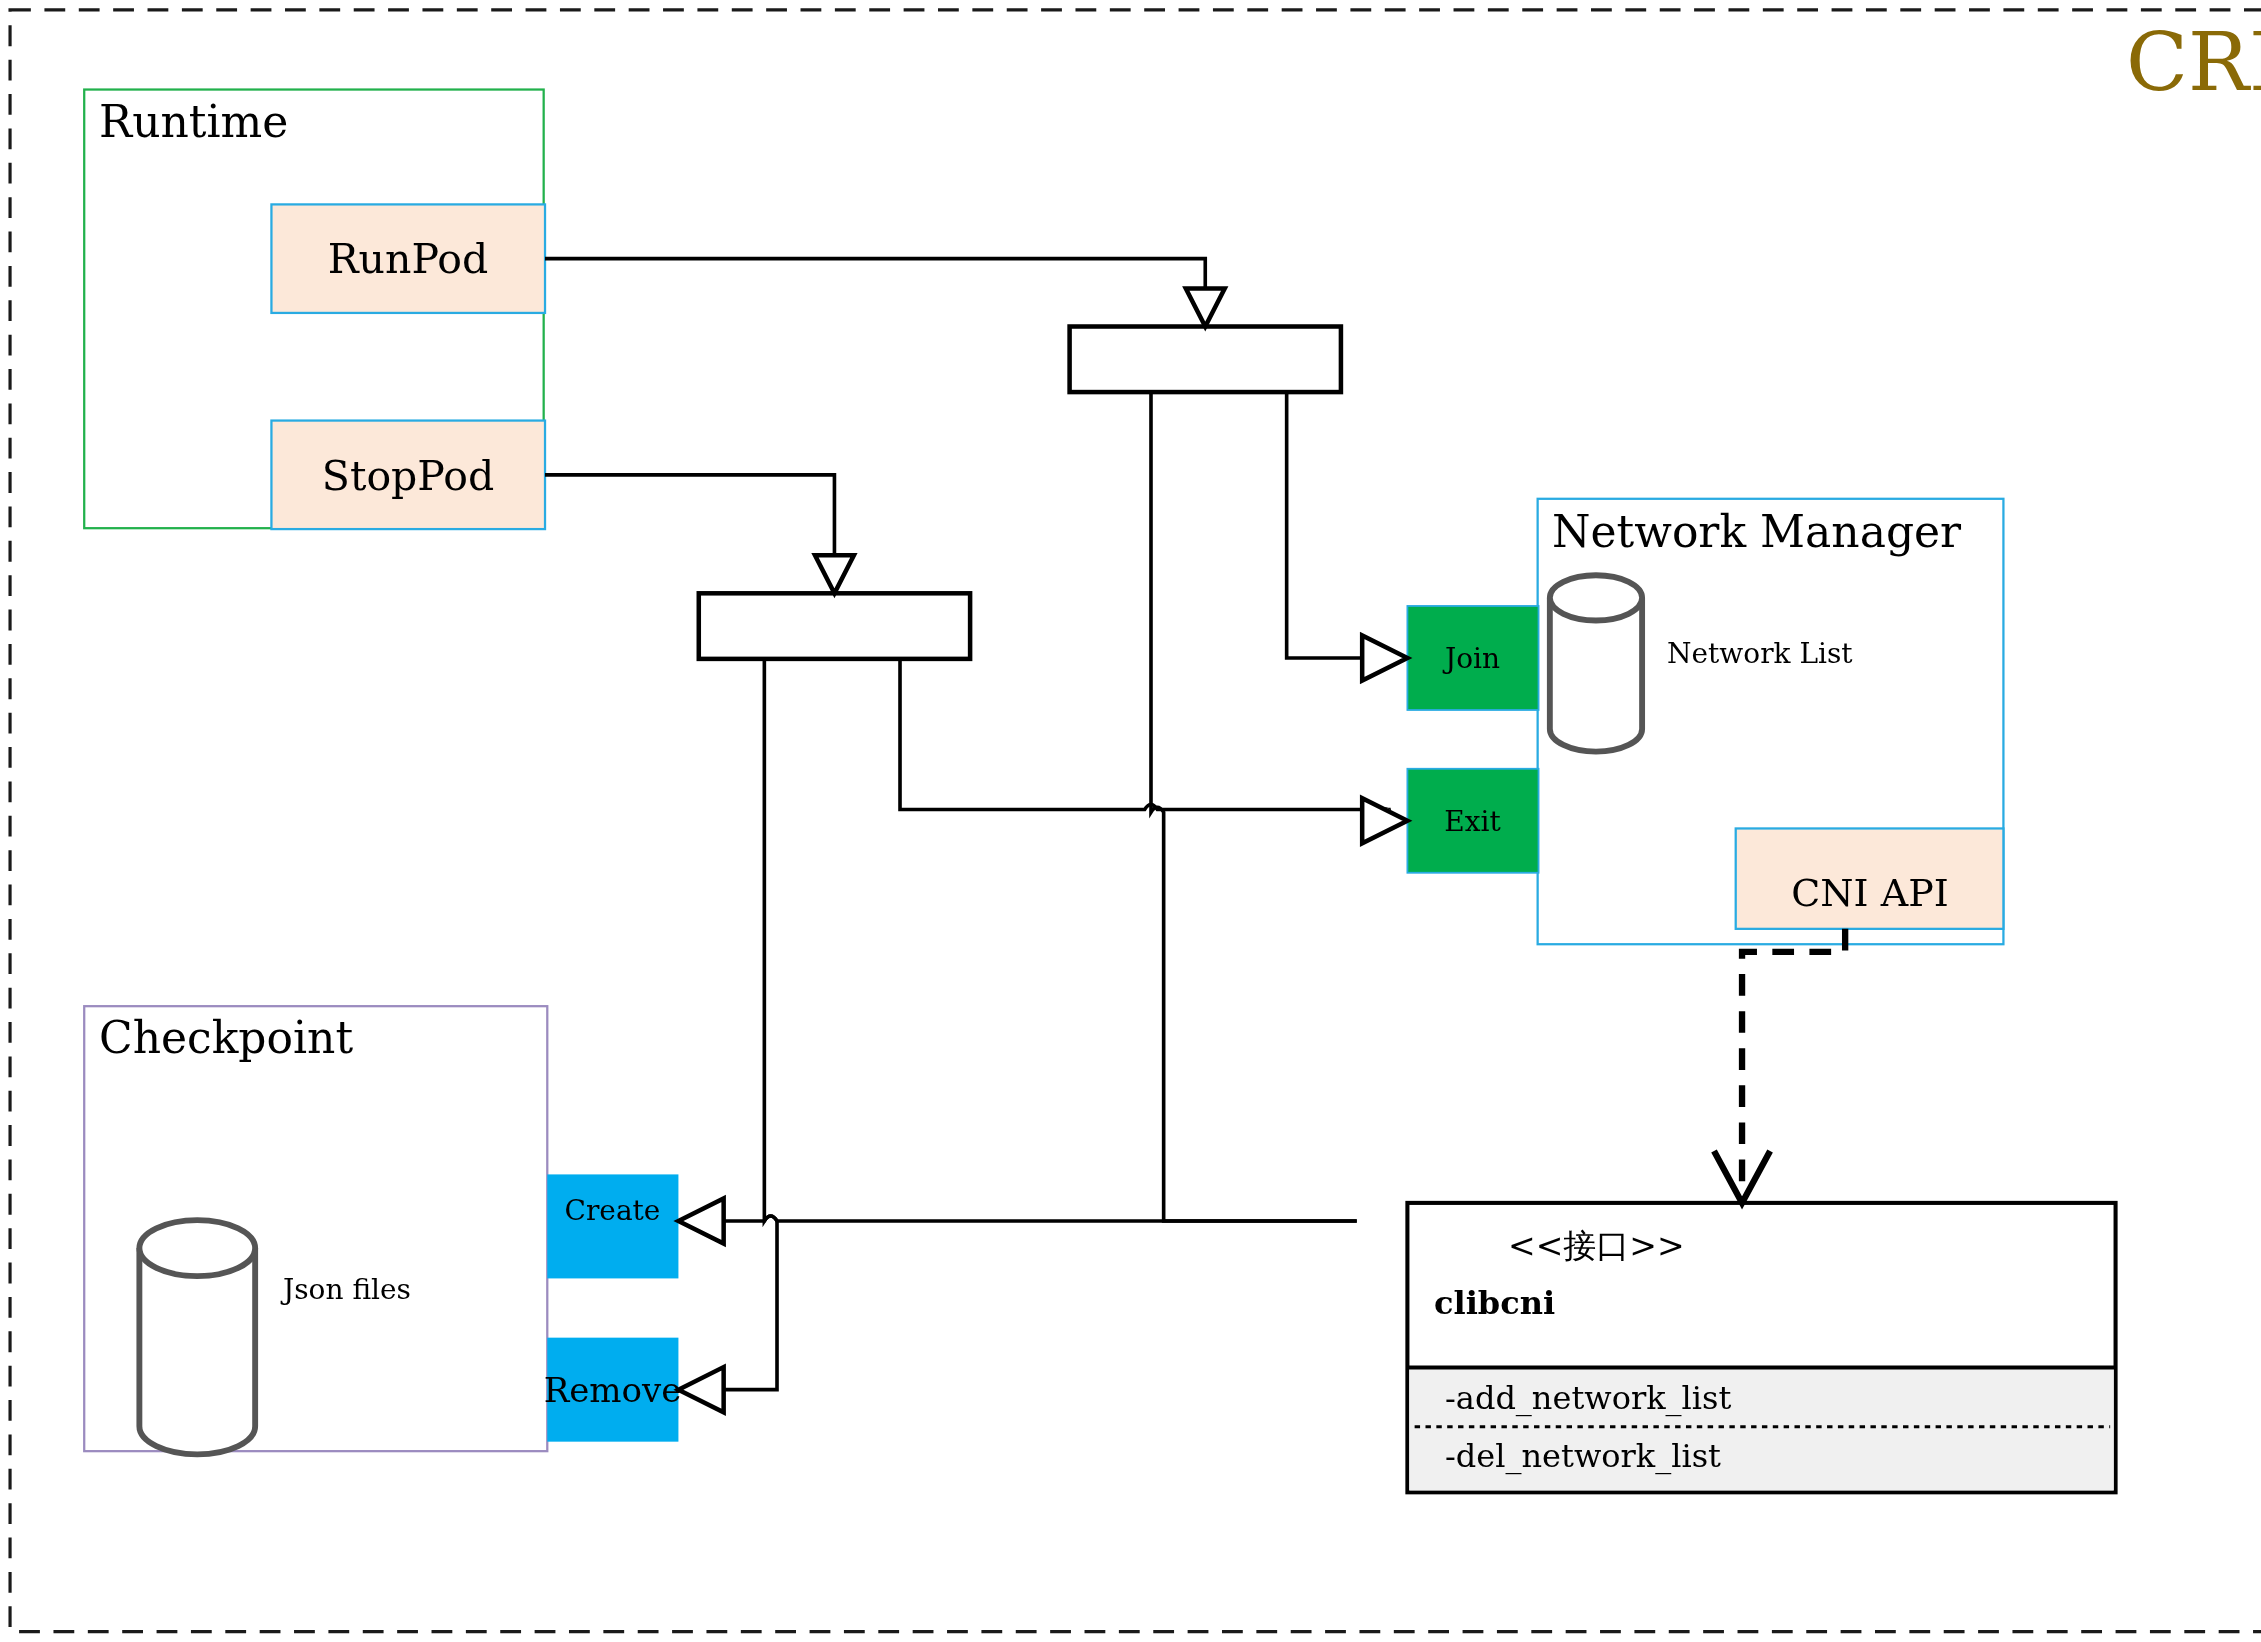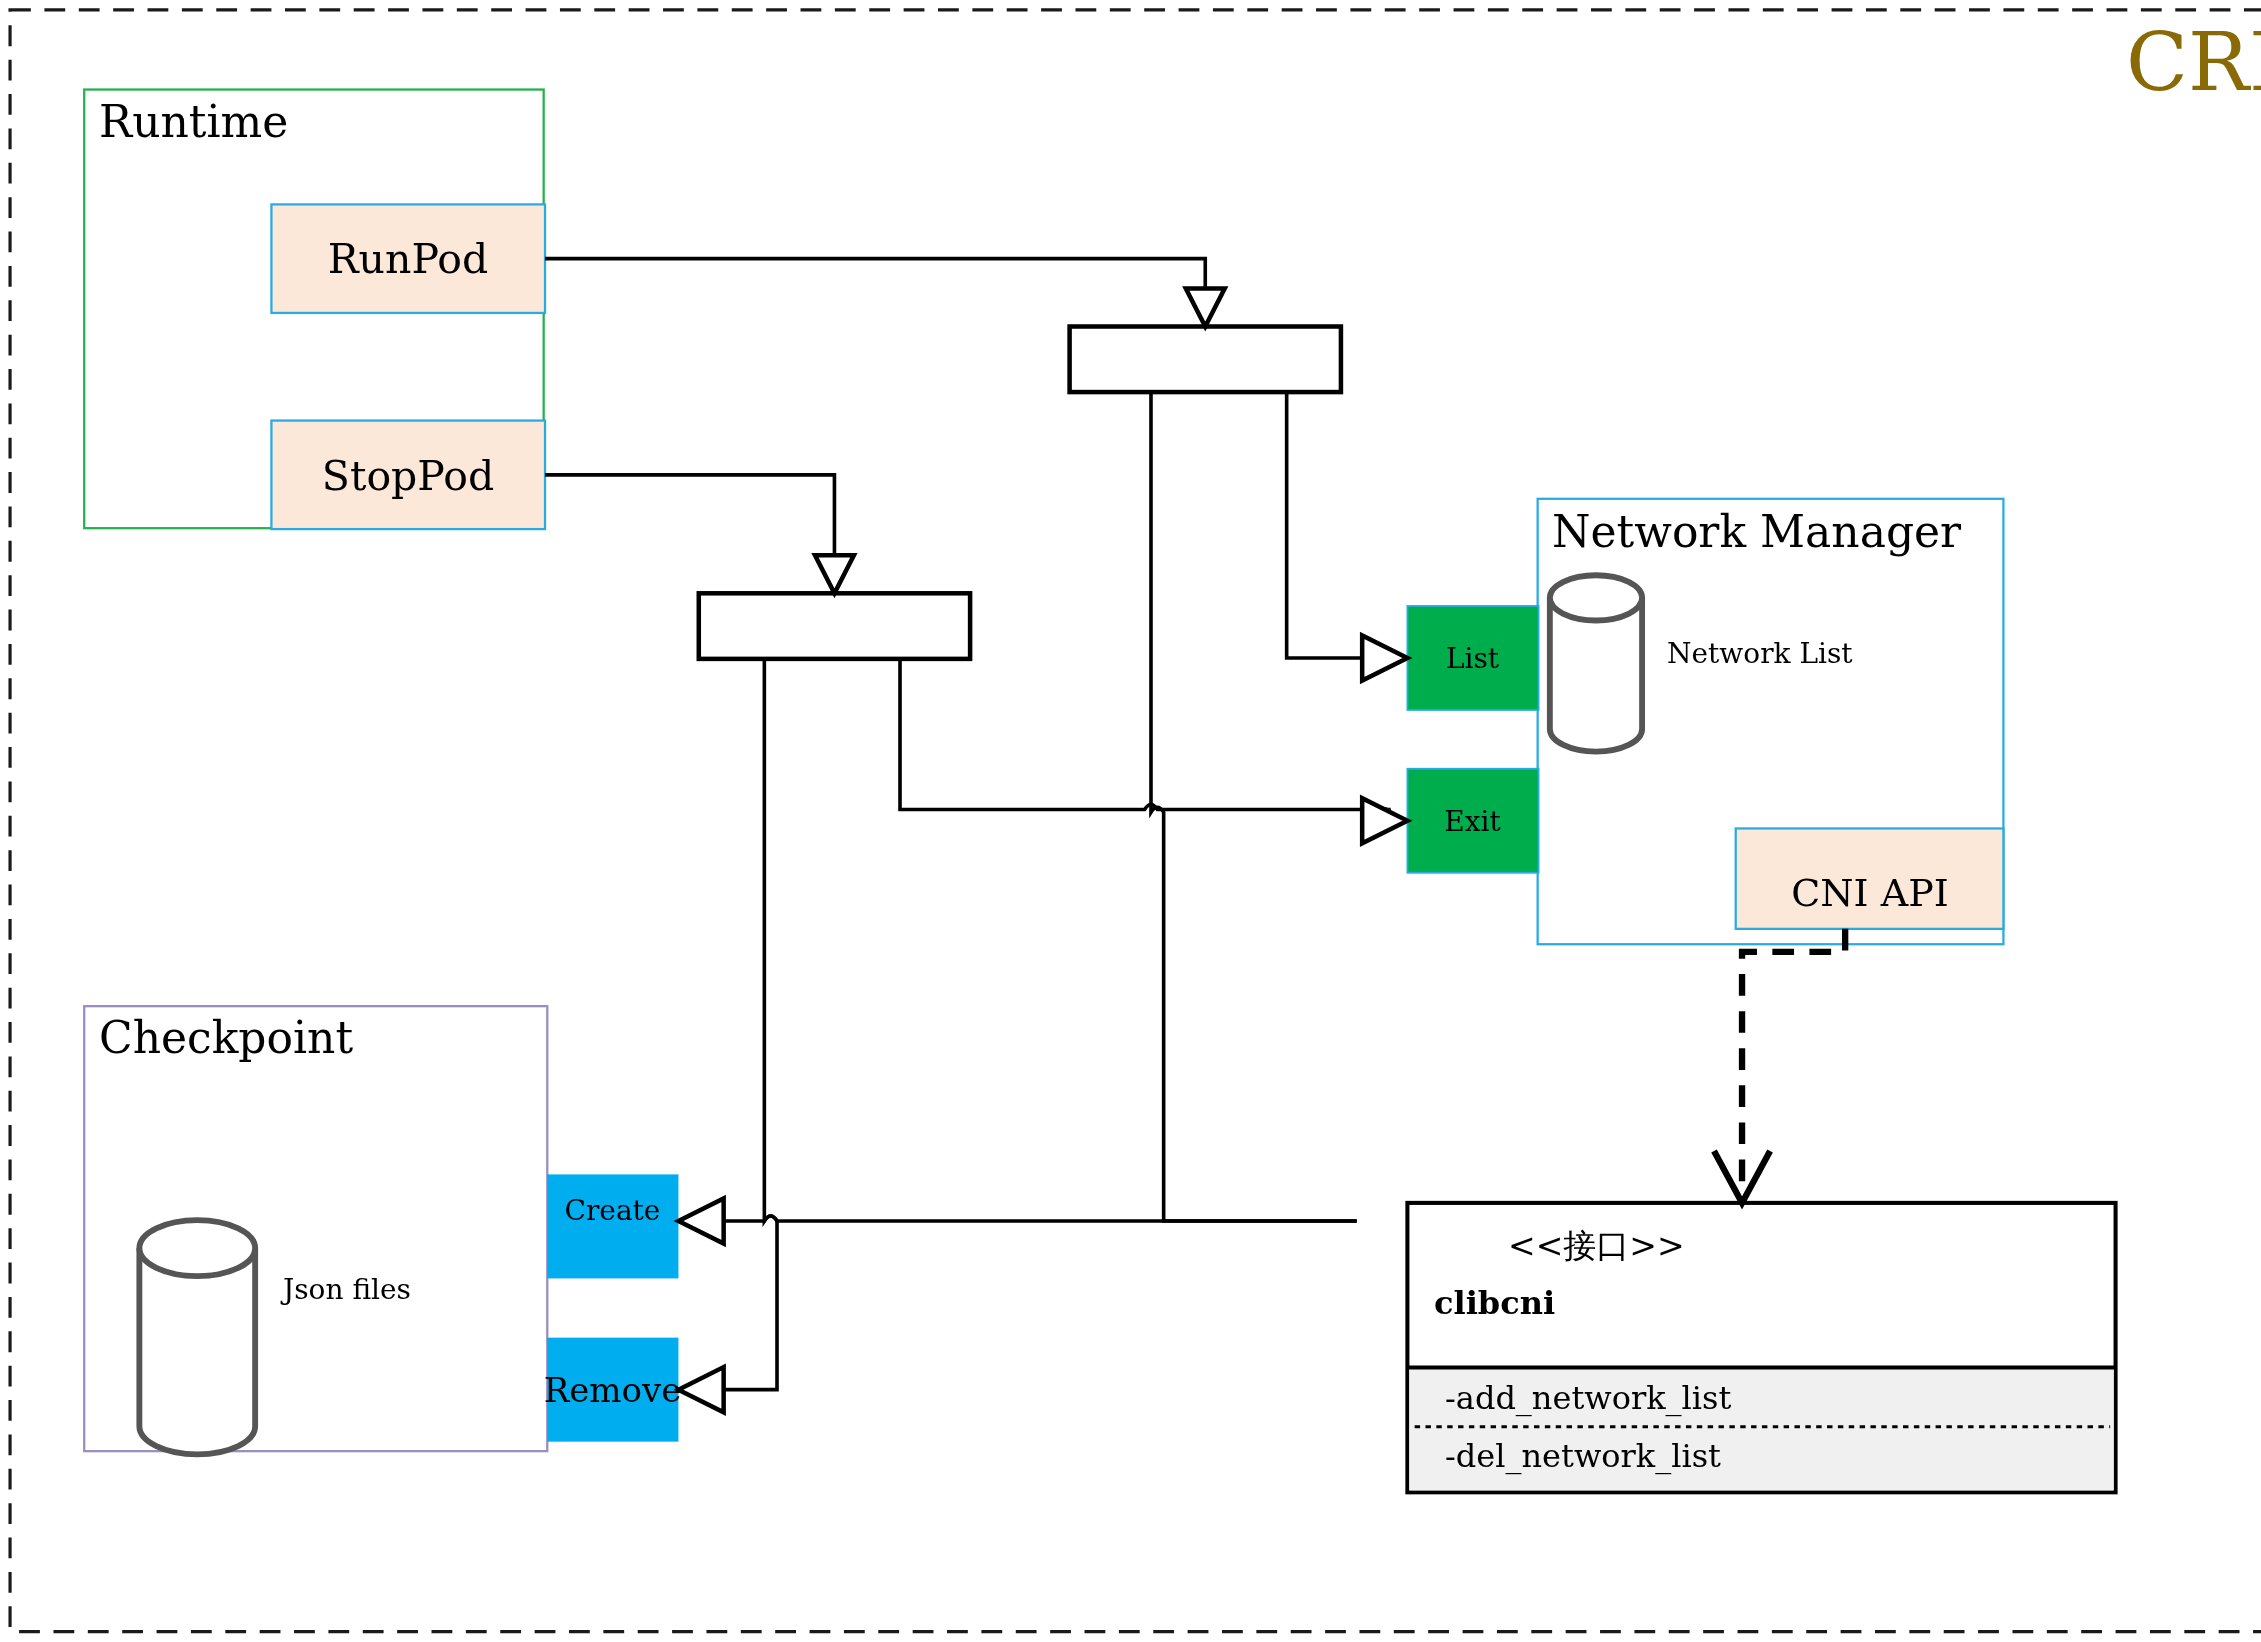--- a/index.html
+++ b/index.html
@@ -110,21 +110,21 @@
 
   <div class="centerlabel" style="left:547px;top:1174px;width:131px;height:72px;font-size:28px;">Create</div>
   <div class="centerlabel" style="left:547px;top:1338px;width:131px;height:104px;font-size:34px;">Remove</div>
 
   <div class="boxlabel" style="left:1552px;top:506px;font-size:44px;line-height:1.2;">Network Manager</div>
 
   <div class="boxlabel" style="left:1667px;top:637px;font-size:28px;line-height:1.2;">Network List</div>
 
   <div class="centerlabel" style="left:1736px;top:829px;width:268px;height:128px;font-size:38px;">CNI API</div>
 
-  <div class="centerlabel" style="left:1407px;top:606px;width:131px;height:104px;font-size:28px;">List</div>
+  <div class="centerlabel" style="left:1407px;top:606px;width:131px;height:104px;font-size:28px;">Join</div>
   <div class="centerlabel" style="left:1407px;top:769px;width:131px;height:104px;font-size:28px;">Exit</div>
 
   <div class="boxlabel" style="left:1508px;top:1226px;font-size:33px;line-height:1.2;">&lt;&lt;接口&gt;&gt;</div>
   <div class="boxlabel" style="left:1434px;top:1284px;font-size:32px;line-height:1.2;font-weight:bold;">clibcni</div>
   <div class="boxlabel" style="left:1445px;top:1379px;font-size:32px;line-height:1.2;">-add_network_list</div>
   <div class="boxlabel" style="left:1445px;top:1437px;font-size:32px;line-height:1.2;">-del_network_list</div>
 
 </div>
 
 

